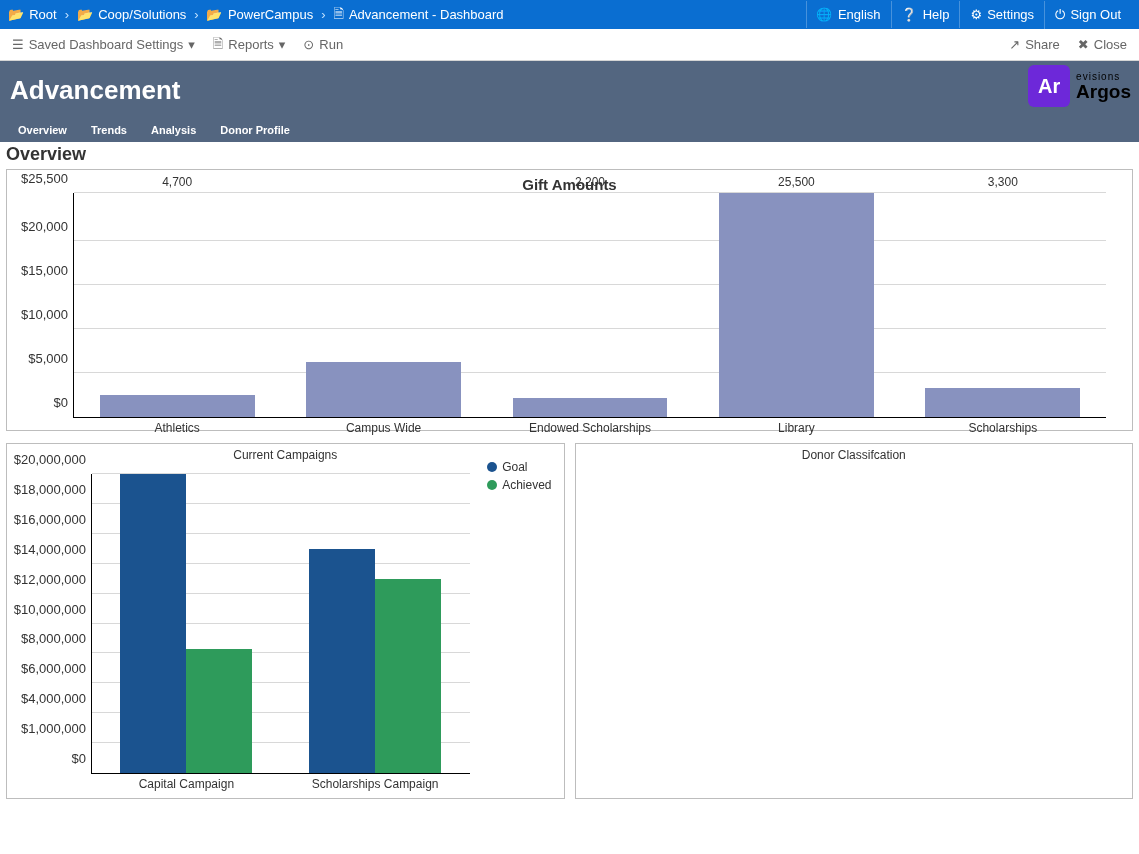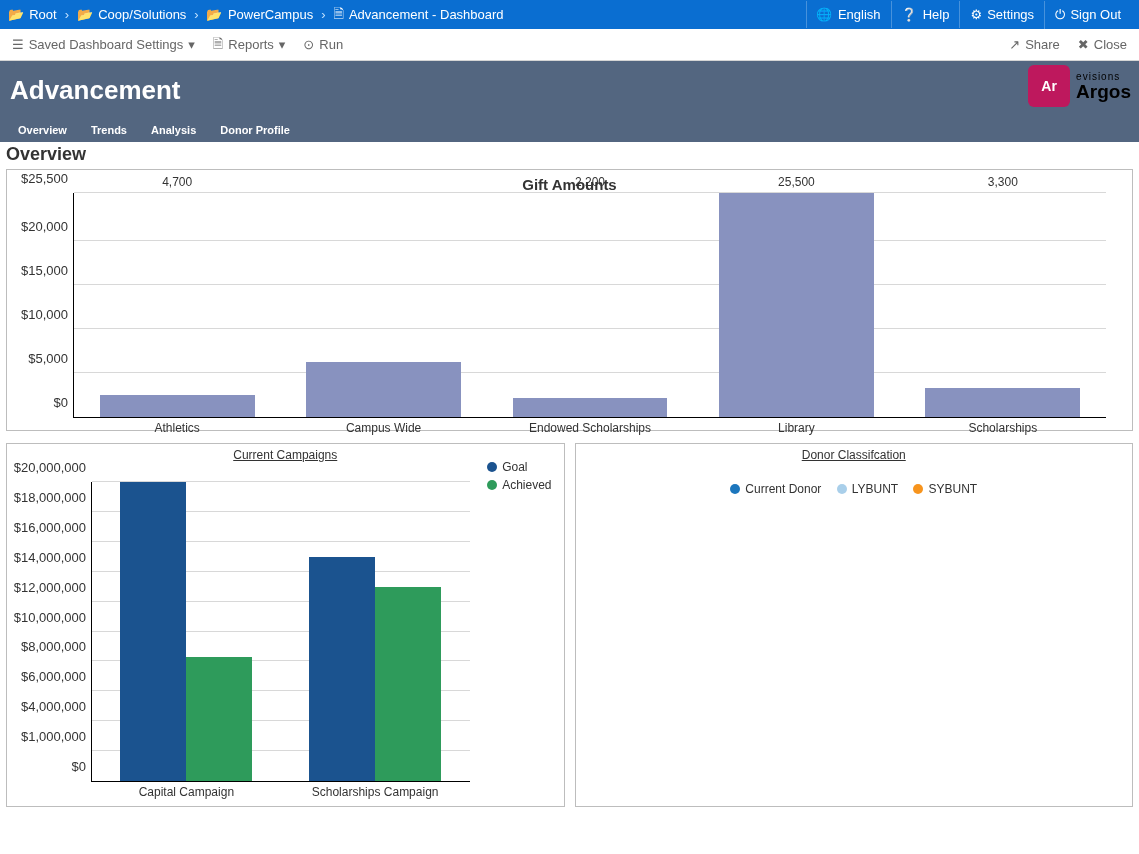--- a/index.html
+++ b/index.html
@@ -9,21 +9,21 @@
 .breadcrumb .item { display: flex; align-items: center; gap: 5px; cursor: pointer; }
 .breadcrumb .chev { color: #bfe0ff; }
 .top-right { display: flex; align-items: center; }
 .top-btn { display: flex; align-items: center; gap: 5px; padding: 6px 10px; cursor: pointer; border-left: 1px solid rgba(255,255,255,0.25); }
 .subbar { background: #fff; height: 32px; border-bottom: 1px solid #d5d5d5; display: flex; align-items: center; padding: 0 12px; font-size: 13px; color: #666; }
 .subbar .btn { display: flex; align-items: center; gap: 5px; margin-right: 18px; cursor: pointer; }
 .subbar .spacer { flex: 1; }
 .titlebar { background: #536680; height: 59px; display: flex; align-items: center; padding: 0 10px; position: relative; }
 .titlebar h1 { color: #fff; font-size: 26px; font-weight: bold; }
 .logo { position: absolute; right: 8px; top: 4px; display: flex; align-items: center; gap: 6px; }
-.logo-sq { width: 42px; height: 42px; background: #be185d; border-radius: 6px; display: flex; align-items: center; justify-content: center; color: #fff; font-size: 14px; font-weight: bold; text-align: center; }
+.logo-sq { width: 42px; height: 42px; background: #6d28d9; border-radius: 6px; display: flex; align-items: center; justify-content: center; color: #fff; font-size: 20px; font-weight: bold; text-align: center; }
 .logo-text { color: #000; line-height: 1; }
 .logo-text .ev { font-size: 10px; letter-spacing: 1px; }
 .logo-text .ar { font-size: 19px; font-weight: bold; }
 .tabs { background: #536680; height: 22px; display: flex; padding: 0 6px; }
 .tab { color: #fff; font-size: 11px; padding: 4px 12px; cursor: pointer; font-weight: bold; }
 .content { padding: 0 6px 10px; }
 .section-title { font-size: 18px; font-weight: bold; margin: 2px 0 4px; }
 .panel { border: 1px solid #bdbdbd; background: #fff; }
 .gift-panel { padding: 6px; }
 .gift-title { text-align: center; font-weight: bold; font-size: 15px; }
@@ -31,21 +31,21 @@
 .filters select { font-size: 12px; padding: 2px 4px; min-width: 88px; border: 1px solid #666; }
 .chart { position: relative; }
 .bar-chart { position: relative; height: 250px; margin: 0 20px 6px 60px; border-left: 1px solid #000; border-bottom: 1px solid #000; }
 .grid-h { position: absolute; left: 0; right: 0; border-top: 1px solid #d8d8d8; }
 .ylab { position: absolute; right: 100%; padding-right: 6px; font-size: 13px; transform: translateY(-50%); white-space: nowrap; font-weight: normal; }
 .bar-label { position: absolute; top: -18px; font-size: 12px; white-space: nowrap; }
 .cat-label { position: absolute; top: 100%; font-size: 12px; white-space: nowrap; width: 200px; text-align: center; transform: translateX(-50%); padding-top: 4px; }
 .bar { width: 100%; background: #8892bf; position: absolute; bottom: 0; }
 .lower { display: flex; gap: 10px; margin-top: 12px; }
 .camp-panel, .donor-panel { flex: 1; border: 1px solid #bdbdbd; padding: 4px; position: relative; }
-.camp-title, .donor-title { text-align: center; font-size: 12px; margin-bottom: 20px; text-decoration: underline; }
+.camp-title, .donor-title { text-align: center; font-size: 12px; margin-bottom: 12px; }
 .camp-chart { position: relative; height: 300px; margin: 0 90px 20px 80px; border-left: 1px solid #000; border-bottom: 1px solid #000; }
 .legend-right { position: absolute; right: 12px; top: 16px; font-size: 12px; }
 .legend-right .lg { display: flex; align-items: center; gap: 5px; margin-bottom: 4px; }
 .lg-sw { width: 10px; height: 10px; border-radius: 50%; }
 .gbar { position: absolute; bottom: 0; }
 .donor-legend { text-align: center; font-size: 12px; margin-bottom: 8px; }
 .donor-legend .lg { display: inline-flex; align-items: center; gap: 5px; margin: 0 6px; }
 .pie-holder { position: relative; width: 260px; height: 260px; margin: 8px auto 10px; }
 .pie-holder svg { width: 100%; height: 100%; }
 .pie-lab { position: absolute; font-size: 12px; }
@@ -216,29 +216,15 @@
           <div class="gbar" style="left: 7.5%; width: 17.5%; height: 100%; background: rgb(27, 83, 143);"></div>
           <div class="gbar" style="left: 25%; width: 17.5%; height: 41.5%; background: rgb(46, 155, 91);"></div>
           <div class="cat-label" style="left: 25%;">Capital Campaign</div>
           <div class="gbar" style="left: 57.5%; width: 17.5%; height: 75%; background: rgb(27, 83, 143);"></div>
           <div class="gbar" style="left: 75%; width: 17.5%; height: 65%; background: rgb(46, 155, 91);"></div>
           <div class="cat-label" style="left: 75%;">Scholarships Campaign</div>
         </div>
     </div>
     <div class="donor-panel">
       <div class="donor-title">Donor Classifcation</div>
-      <div class="donor-legend">
-        <span class="lg">
-            <span class="lg-sw" style="background:#1c76bd"></span>
-            <span>Current Donor</span>
-          </span>
-        <span class="lg">
-            <span class="lg-sw" style="background:#a9cfea"></span>
-            <span>LYBUNT</span>
-          </span>
-        <span class="lg">
-            <span class="lg-sw" style="background:#f7941d"></span>
-            <span>SYBUNT</span>
-          </span>
-      </div>
     </div>
   </div>
 </div>
 
 </body></html>

